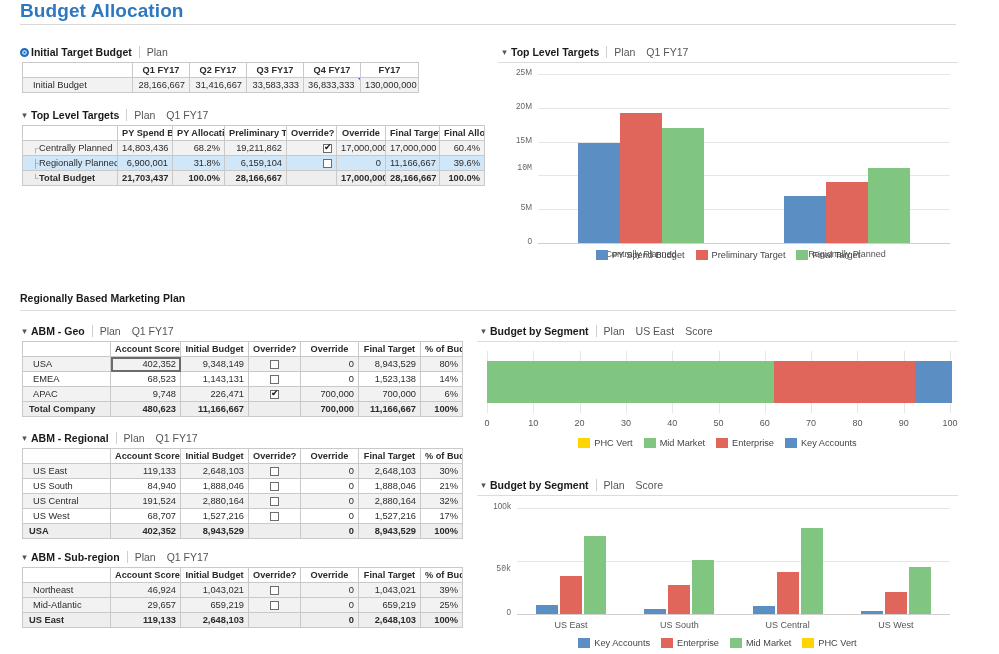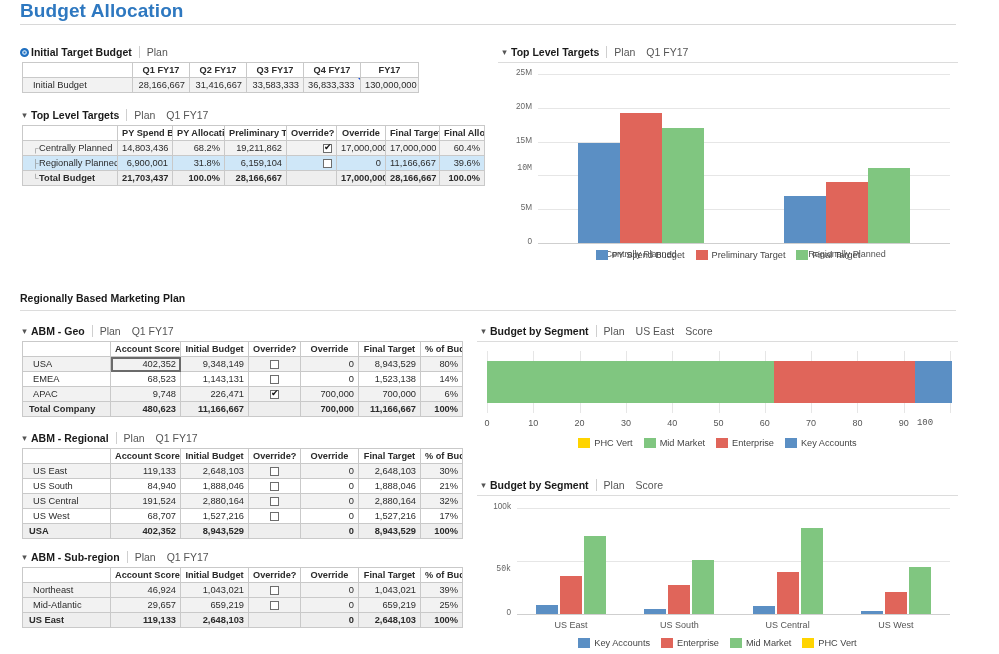--- a/index.html
+++ b/index.html
@@ -508,21 +508,21 @@
         <div class="xtick" style="left: 211.5px; top: 67px; width: 40px;">50</div>
         <div class="vtick" style="left: 277.8px; height: 62px;"></div>
         <div class="xtick" style="left: 257.8px; top: 67px; width: 40px;">60</div>
         <div class="vtick" style="left: 324.1px; height: 62px;"></div>
         <div class="xtick" style="left: 304.1px; top: 67px; width: 40px;">70</div>
         <div class="vtick" style="left: 370.4px; height: 62px;"></div>
         <div class="xtick" style="left: 350.4px; top: 67px; width: 40px;">80</div>
         <div class="vtick" style="left: 416.7px; height: 62px;"></div>
         <div class="xtick" style="left: 396.7px; top: 67px; width: 40px;">90</div>
         <div class="vtick" style="left: 463px; height: 62px;"></div>
-        <div class="xtick" style="left: 418px; top: 67px; width: 40px; font-family: Liberation Mono, monospace;">100</div>
+        <div class="xtick" style="left: 443px; top: 67px; width: 40px;">100</div>
         <div title="Mid Market: 62" style="position: absolute; left: 0px; top: 10px; width: 287.06px; height: 42px; background: rgb(128, 198, 128);"></div>
         <div title="Enterprise: 30.5" style="position: absolute; left: 287.06px; top: 10px; width: 141.215px; height: 42px; background: rgb(224, 101, 90);"></div>
         <div title="Key Accounts: 8" style="position: absolute; left: 428.275px; top: 10px; width: 37.04px; height: 42px; background: rgb(91, 143, 196);"></div>
       </div>
     </div>
   <div class="legend" id="legend2" style="left:477px; top:438px; width:481px;">
       <div class="item">
         <span class="sw" style="background:#ffd400"></span>
         <span>PHC Vert</span>
       </div>

